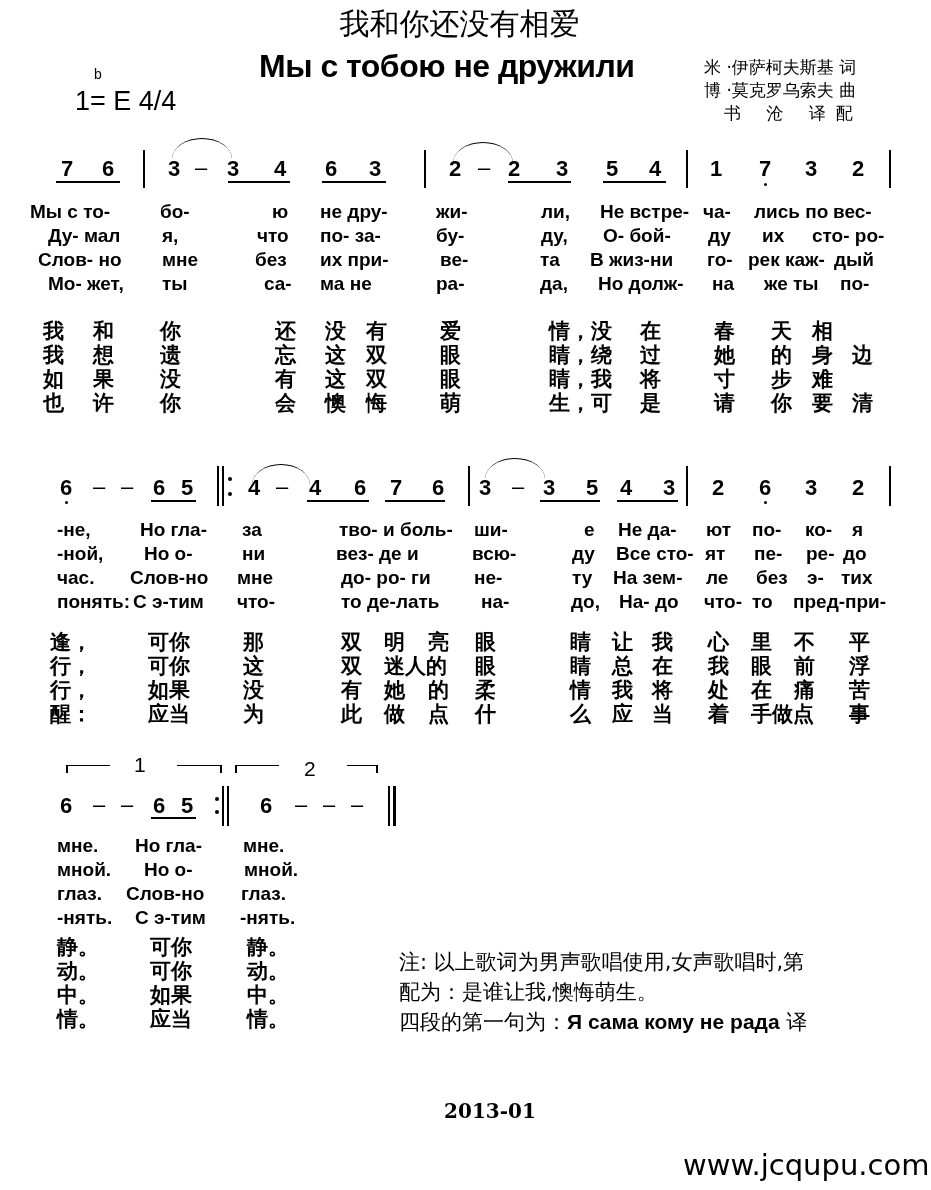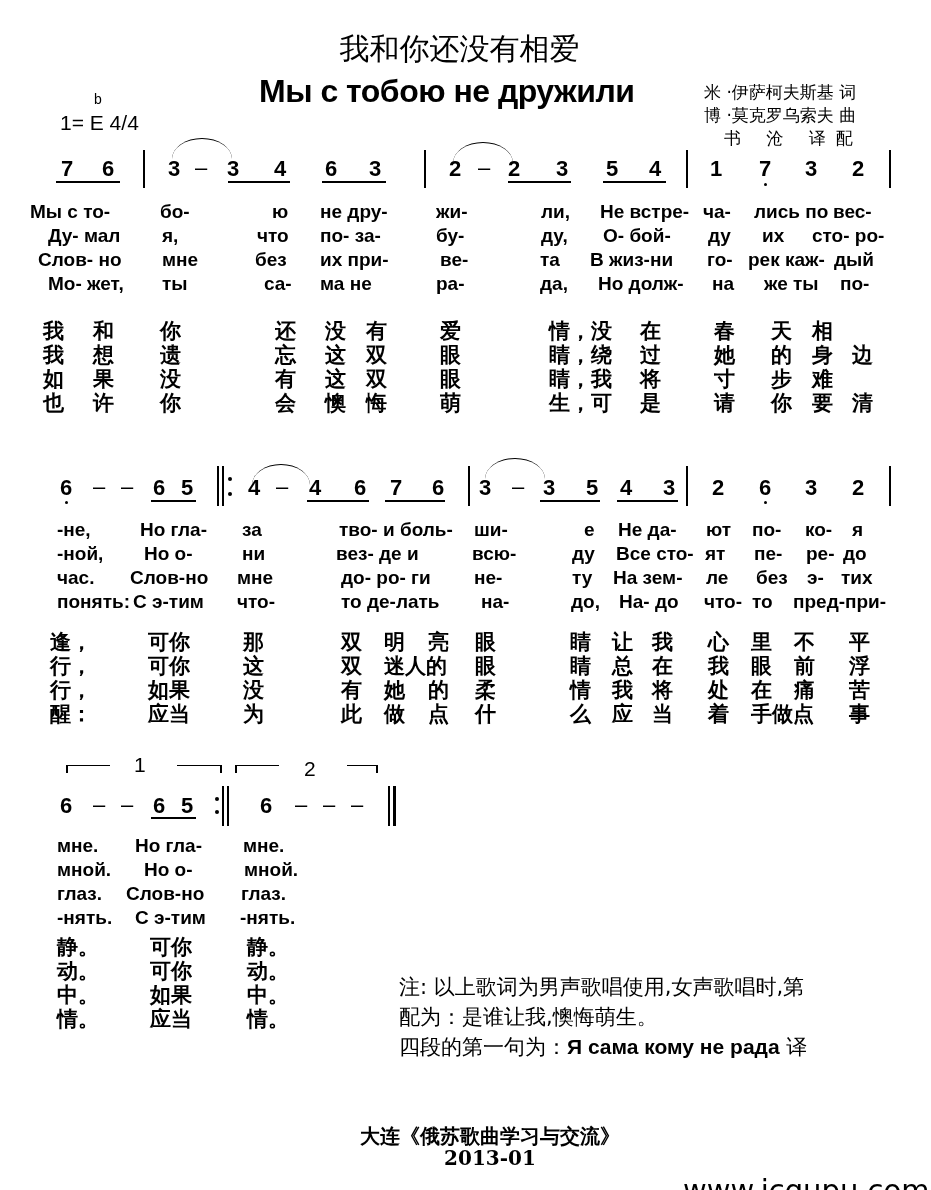--- a/index.html
+++ b/index.html
@@ -1,23 +1,23 @@
 <!DOCTYPE html>
 <html><head>
 <meta charset="utf-8">
 <style>
   html, body { margin:0; padding:0; background:#ffffff; }
   body { width:931px; height:1190px; position:relative; overflow:hidden; color:#000;
          font-family:"Liberation Sans", sans-serif; }
-  .abs { position:absolute; white-space:nowrap;margin-top:25px; }
+  .abs { position:absolute; white-space:nowrap; }
   .title-cn { left:0; width:931px; top:4px; text-align:center; font-size:30px; padding-left:0; }
   .title-cn span { position:relative; left:-6px; }
   .title-ru { left:259px; top:48px; font-size:32px; font-weight:bold; letter-spacing:-0.5px; }
   .key-flat { left:94px; top:66px; font-size:14px; }
-  .key { left:60px; top:86px; font-size:21px; }
+  .key { left:75px; top:86px; font-size:27px; }
   .credits { left:704px; top:56px; font-size:17px; line-height:23px; font-family:"DejaVu Sans", sans-serif; }
   .credits div { white-space:nowrap; }
   .credits .c3 { padding-left:20px; letter-spacing:10px; }
 
   .note { position:absolute; font-size:22px; font-weight:bold; text-align:center; width:18px; }
   .dash { position:absolute; font-size:22px; width:18px; text-align:center; }
   .uline { position:absolute; height:2px; background:#000; }
   .bar { position:absolute; width:2px; background:#000; }
   .dot-below { position:absolute; width:3px; height:3px; background:#000; border-radius:50%; }
   .slur { position:absolute; border-top:1.6px solid #000; border-radius:50% 50% 0 0 / 100% 100% 0 0; height:20px; }
@@ -406,16 +406,15 @@
   <span class="lyr-cn" style="left:247px;top:1005px">情。</span>
 </div>
 
 <div class="abs notes-text">
   <div>注: 以上歌词为男声歌唱使用,女声歌唱时,第</div>
   <div>配为：是谁让我,懊悔萌生。</div>
   <div><span>四段的第一句为：</span><b>Я сама кому не рада</b><span> 译</span></div>
 </div>
 
 <div class="abs footer">
-  <div>大连《俄苏歌曲学习与交流》</div>
   <div style="font-weight:bold">2013-01</div>
 </div>
 <div class="abs site">www.jcqupu.com</div>
 
 </body></html>

